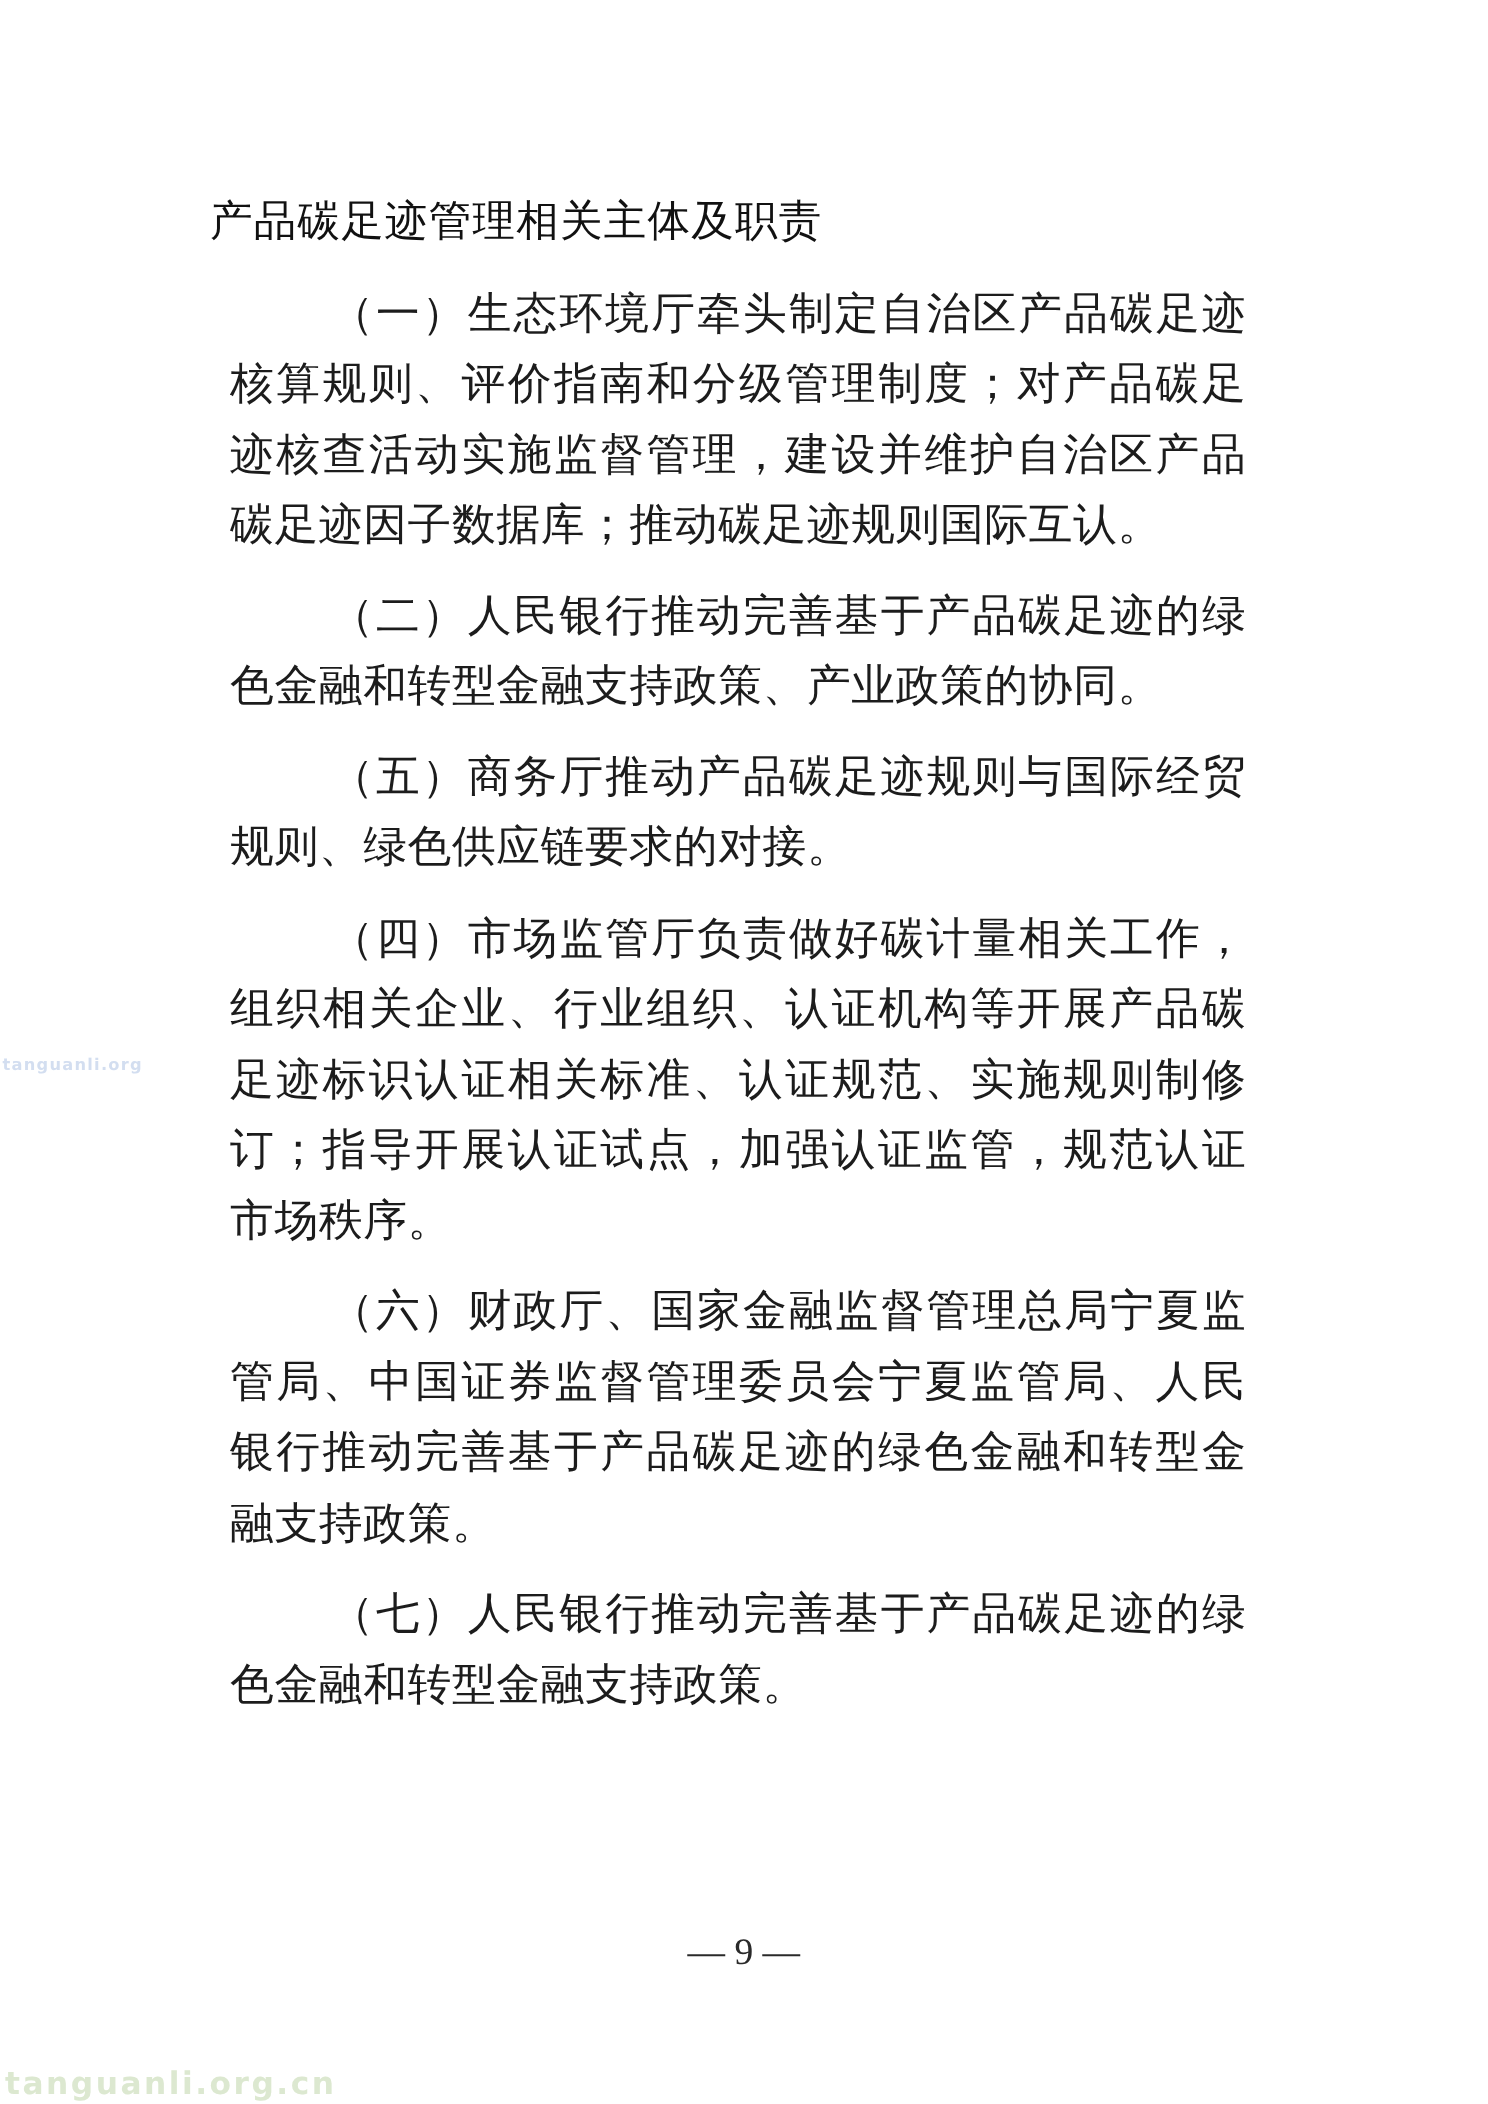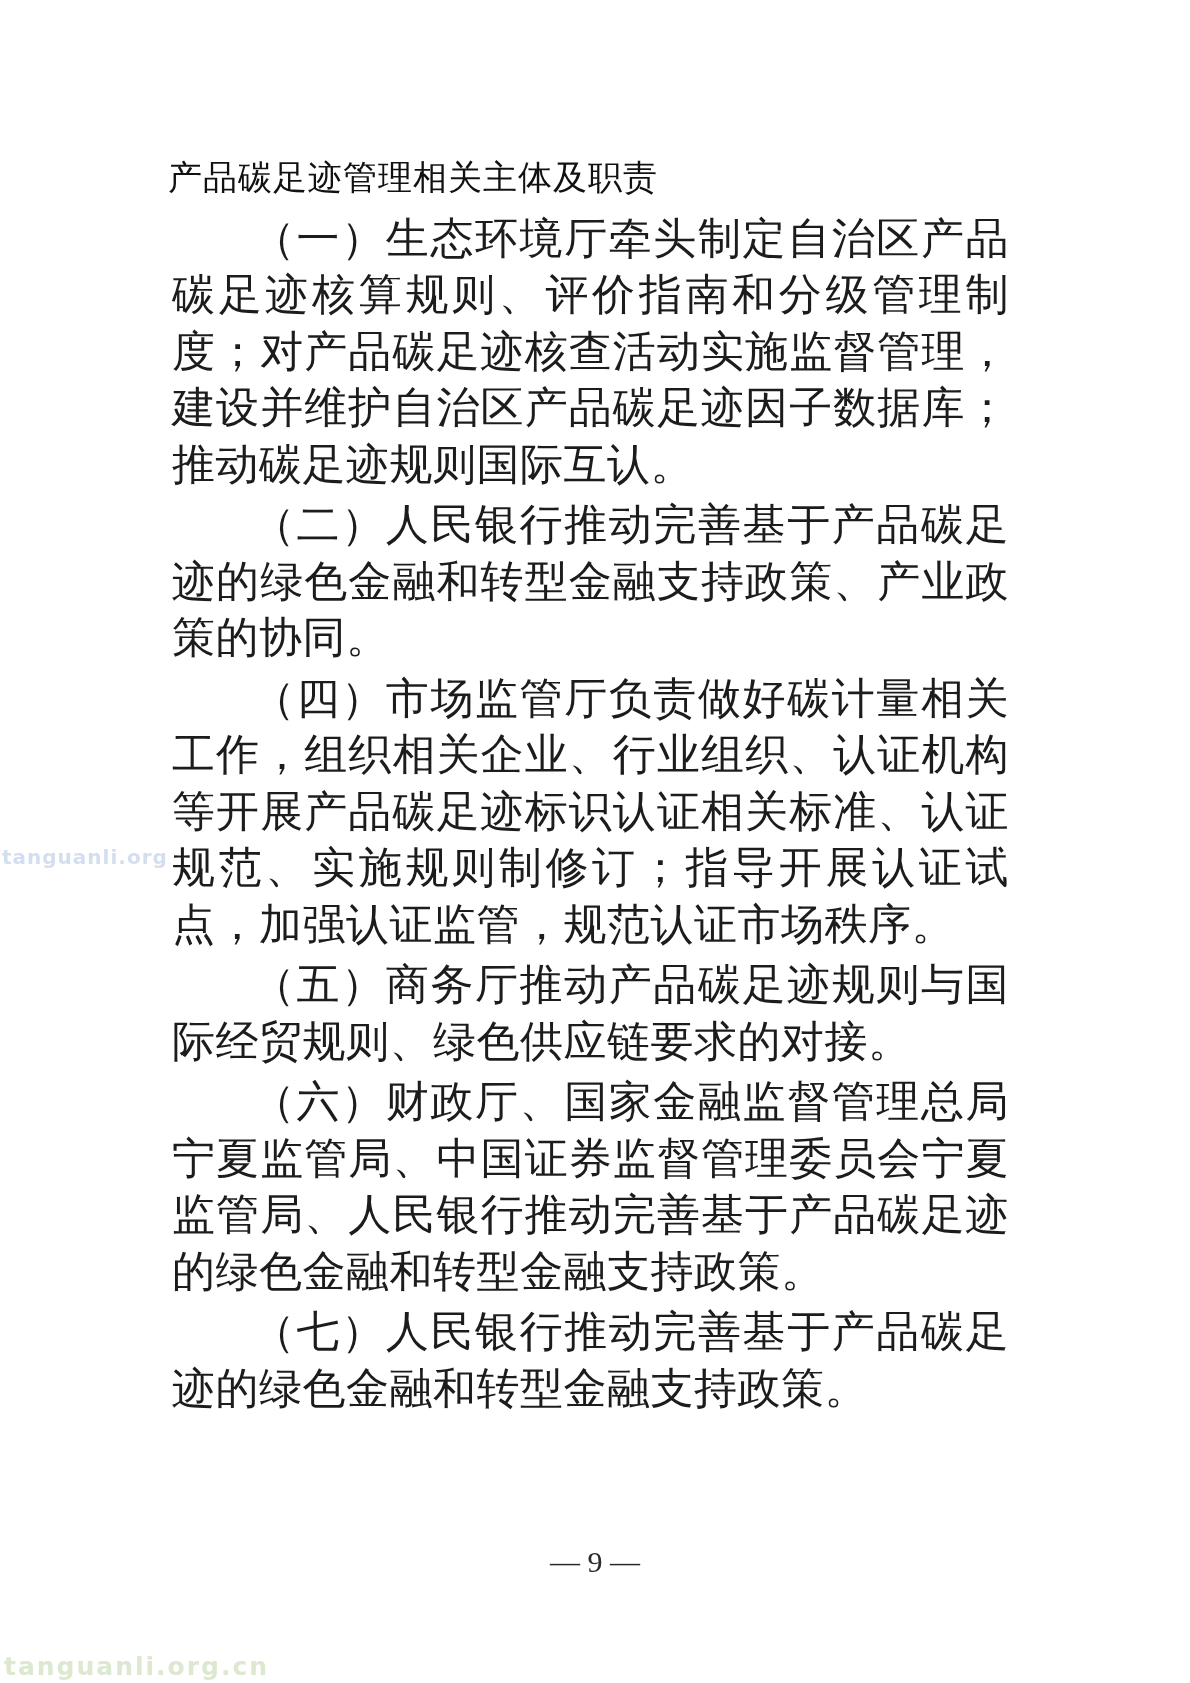--- a/index.html
+++ b/index.html
@@ -24,22 +24,22 @@
   }
   .doc-heading {
     font-size: 34px;
     font-weight: normal;
     line-height: 56.5px;
     letter-spacing: 1px;
     color: #111111;
     margin: 0;
   }
   .doc-paragraph {
-    margin: 4px;
-    font-size: 43px;
+    margin: 16px;
+    font-size: 35px;
     line-height: 56.5px;
     text-align: justify;
     text-align-last: left;
     text-indent: 80px;
     letter-spacing: 0.5px;
     word-break: break-all;
     color: #1c1c1c;
   }
   .page-number {
     position: absolute;
@@ -60,38 +60,38 @@
   .watermark-bottom {
     left: 4px;
     top: 1652px;
     font-size: 25px;
     letter-spacing: 2px;
     color: #dce8d0;
   }
   .watermark-middle {
     left: 2px;
     top: 845px;
-    font-size: 20px;
+    font-size: 13px;
     letter-spacing: 1px;
     color: #ccd9ee;
     opacity: 0.85;
   }
 </style>
 </head>
 <body>
 
 <div class="page">
 
   <div class="text-block">
     <h1 class="doc-heading">产品碳足迹管理相关主体及职责</h1>
 
     <p class="doc-paragraph">（一）生态环境厅牵头制定自治区产品碳足迹核算规则、评价指南和分级管理制度；对产品碳足迹核查活动实施监督管理，建设并维护自治区产品碳足迹因子数据库；推动碳足迹规则国际互认。</p>
     <p class="doc-paragraph">（二）人民银行推动完善基于产品碳足迹的绿色金融和转型金融支持政策、产业政策的协同。</p>
+    <p class="doc-paragraph">（五）商务厅推动产品碳足迹规则与国际经贸规则、绿色供应链要求的对接。</p>
     <p class="doc-paragraph">（四）市场监管厅负责做好碳计量相关工作，组织相关企业、行业组织、认证机构等开展产品碳足迹标识认证相关标准、认证规范、实施规则制修订；指导开展认证试点，加强认证监管，规范认证市场秩序。</p>
-    <p class="doc-paragraph">（五）商务厅推动产品碳足迹规则与国际经贸规则、绿色供应链要求的对接。</p>
     <p class="doc-paragraph">（六）财政厅、国家金融监督管理总局宁夏监管局、中国证券监督管理委员会宁夏监管局、人民银行推动完善基于产品碳足迹的绿色金融和转型金融支持政策。</p>
     <p class="doc-paragraph">（七）人民银行推动完善基于产品碳足迹的绿色金融和转型金融支持政策。</p>
   </div>
 
   <div class="page-number">— 9 —</div>
 
   <div class="watermark watermark-middle">tanguanli.org</div>
 
   <div class="watermark watermark-bottom">tanguanli.org.cn</div>
 

